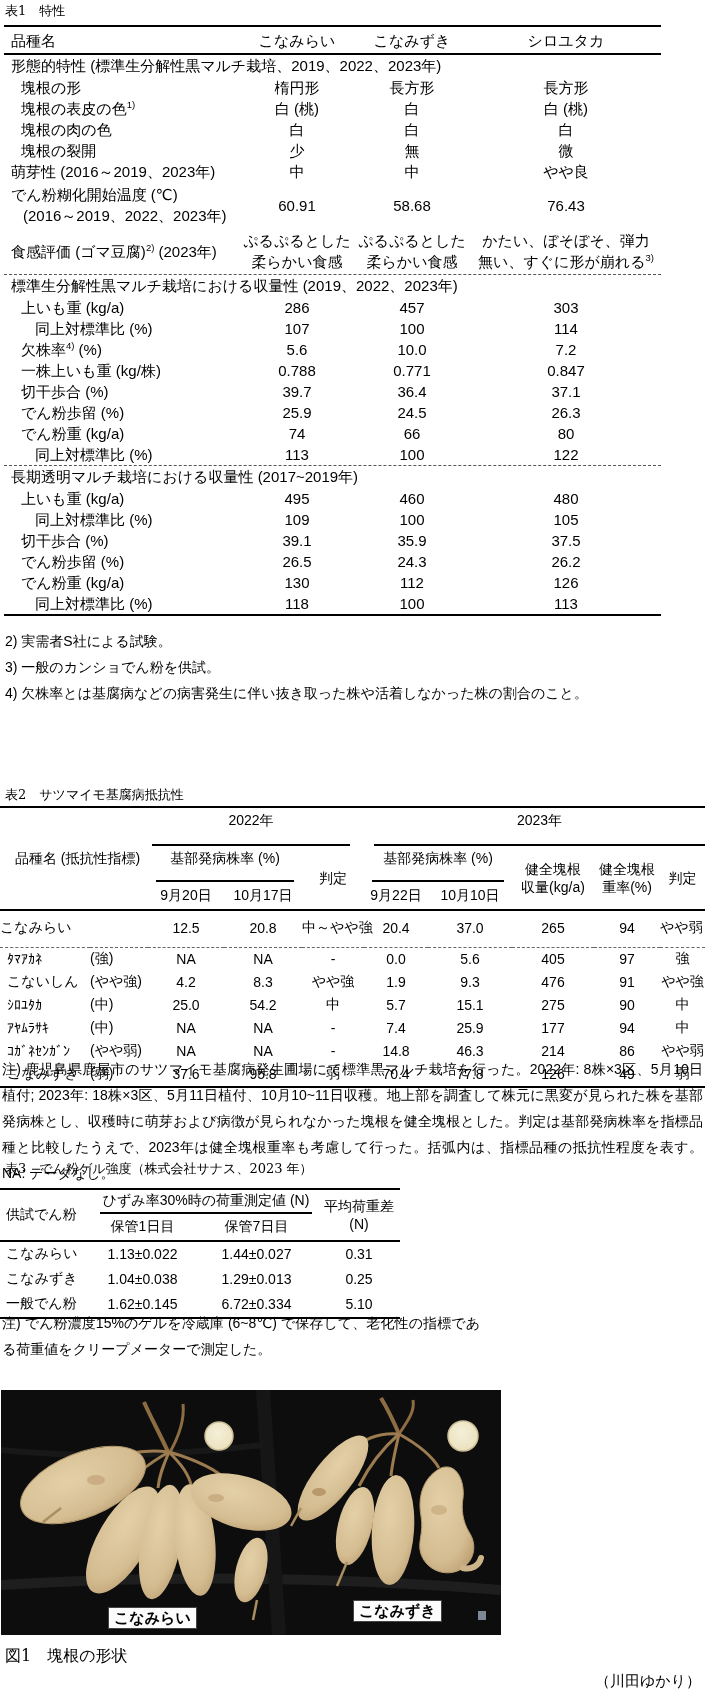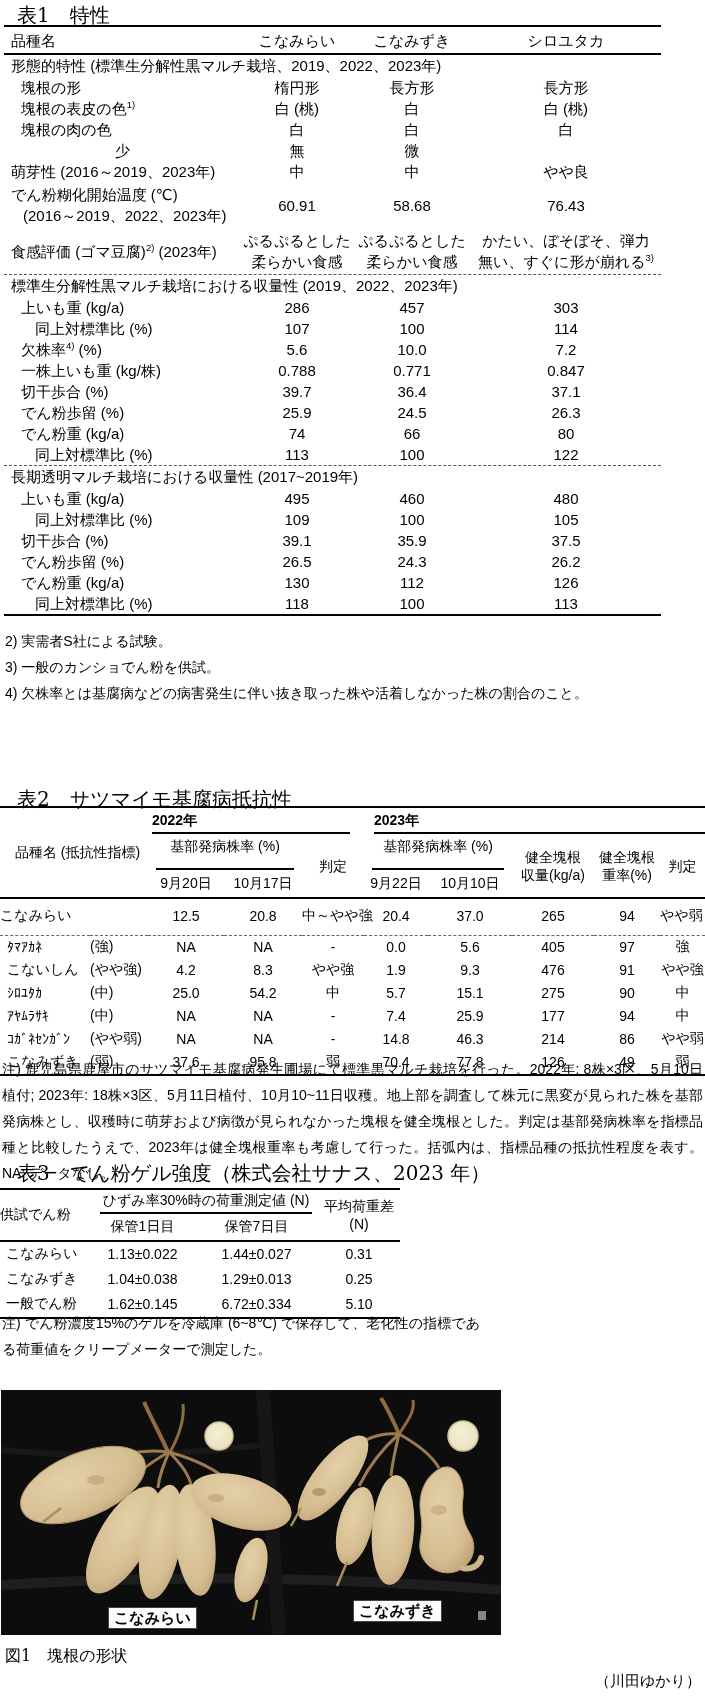--- a/index.html
+++ b/index.html
@@ -2,21 +2,21 @@
 <html><head>
 <meta charset="utf-8">
 <style>
   html,body{margin:0;padding:0;background:#fff;}
   #page{position:relative;width:705px;height:1700px;background:#fff;color:#000;
         font-family:"Liberation Sans","DejaVu Sans",sans-serif;overflow:hidden;}
   .serif{font-family:"DejaVu Serif","Liberation Serif",serif;}
   sup{font-size:9.5px;vertical-align:super;line-height:0;}
 
   
-  .tbl-title{position:absolute;left:5px;font-size:20px;white-space:nowrap;margin-left:12px;}
+  .tbl-title{position:absolute;left:5px;font-size:13px;white-space:nowrap;}
   #t1-title{top:2px;}
   #t2-title{top:786px;}
   #t3-title{top:1160px;}
   #fig-caption{position:absolute;left:5px;top:1646px;font-size:16px;}
   #credit{position:absolute;top:1672px;right:4px;font-size:15px;}
   .note{position:absolute;left:2px;font-size:14px;line-height:26px;text-align:justify;}
   #note2{top:1056px;width:701px;}
   #note3{top:1310px;width:478px;}
   #footnotes{position:absolute;left:5px;top:628px;font-size:14px;line-height:26px;}
 
@@ -33,36 +33,36 @@
   .t1-lab.ind1{padding-left:17px;}
   .t1-lab.ind2{padding-left:31px;}
   .t1-lab.multi .l1{padding-left:12px;}
   .t1-val{text-align:center;}
 
   
   #table2{position:absolute;top:806px;left:0;width:705px;border-collapse:collapse;table-layout:fixed;
           border-top:2px solid #000;border-bottom:2px solid #000;font-size:14px;}
   #table2 td{padding:2px 0;text-align:center;vertical-align:middle;white-space:nowrap;overflow:visible;}
   #table2 .namehead{text-align:center;padding-left:7px;border-bottom:2px solid #000;margin-top:40px;}
-  #table2 .grpline{border-bottom:2px solid #000;padding-bottom:2px;margin:2px 14px 0 4px;text-align:left;font-weight:bold;}
+  #table2 .grpline{border-bottom:2px solid #000;padding-bottom:14px;margin:2px 14px 0 4px;text-align:center;}
   #table2 .grpline.g23{margin:2px 0 0 10px;}
   #table2 .subline{border-bottom:2px solid #000;padding-bottom:12px;margin:0 8px;text-align:center;}
   #table2 .mid{border-bottom:2px solid #000;}
   #table2 thead tr.dates td{border-bottom:2px solid #000;padding:3px 0 4px;}
   #table2 tbody td{padding:2px 0 3px;}
   #table2 tbody tr:first-child td{padding:8px 0 10px;}
   #table2 tbody .nm{text-align:left;padding-left:7px;}
   #table2 tbody .ind2{text-align:left;}
   #table2 tr.dashed-after td{border-bottom:1px dashed #666;}
 
   
   #table3{position:absolute;top:1188px;left:0;width:400px;border-collapse:collapse;table-layout:fixed;
           border-top:2px solid #000;border-bottom:2px solid #000;font-size:14px;}
   #table3 td{padding:2px 0;text-align:center;vertical-align:middle;white-space:nowrap;}
-  #table3 .nm3h{text-align:left;border-bottom:2px solid #000;}
+  #table3 .nm3h{text-align:left;padding-left:6px;border-bottom:2px solid #000;}
   #table3 .subline3{border-bottom:2px solid #000;padding-bottom:2px;margin:0 6px 0 10px;text-align:center;white-space:nowrap;}
   #table3 .avg{border-bottom:2px solid #000;}
   #table3 thead tr.d3 td{border-bottom:2px solid #000;padding:2px 0 4px;}
   #table3 tbody td{padding:3px 0 4px;}
   #table3 tbody .nm3{text-align:left;padding-left:6px;}
 
   
   #figure{position:absolute;top:1390px;left:1px;width:500px;height:245px;overflow:hidden;background:#0d0d0d;}
   .fig-label{position:absolute;background:#fcfcfc;border:1px solid #444;color:#000;
              font-size:15px;font-weight:bold;line-height:20px;padding:0 5px;white-space:nowrap;}
@@ -95,20 +95,21 @@
           <div class="t1-val">白</div>
           <div class="t1-val">白 (桃)</div>
         </div>
         <div class="t1-row">
           <div class="t1-lab ind1">塊根の肉の色</div>
           <div class="t1-val">白</div>
           <div class="t1-val">白</div>
           <div class="t1-val">白</div>
         </div>
         <div class="t1-row">
+          <div class="t1-lab ind1">塊根の裂開</div>
           <div class="t1-val">少</div>
           <div class="t1-val">無</div>
           <div class="t1-val">微</div>
         </div>
         <div class="t1-row">
           <div class="t1-lab ind0">萌芽性 (2016～2019、2023年)</div>
           <div class="t1-val">中</div>
           <div class="t1-val">中</div>
           <div class="t1-val">やや良</div>
         </div>

